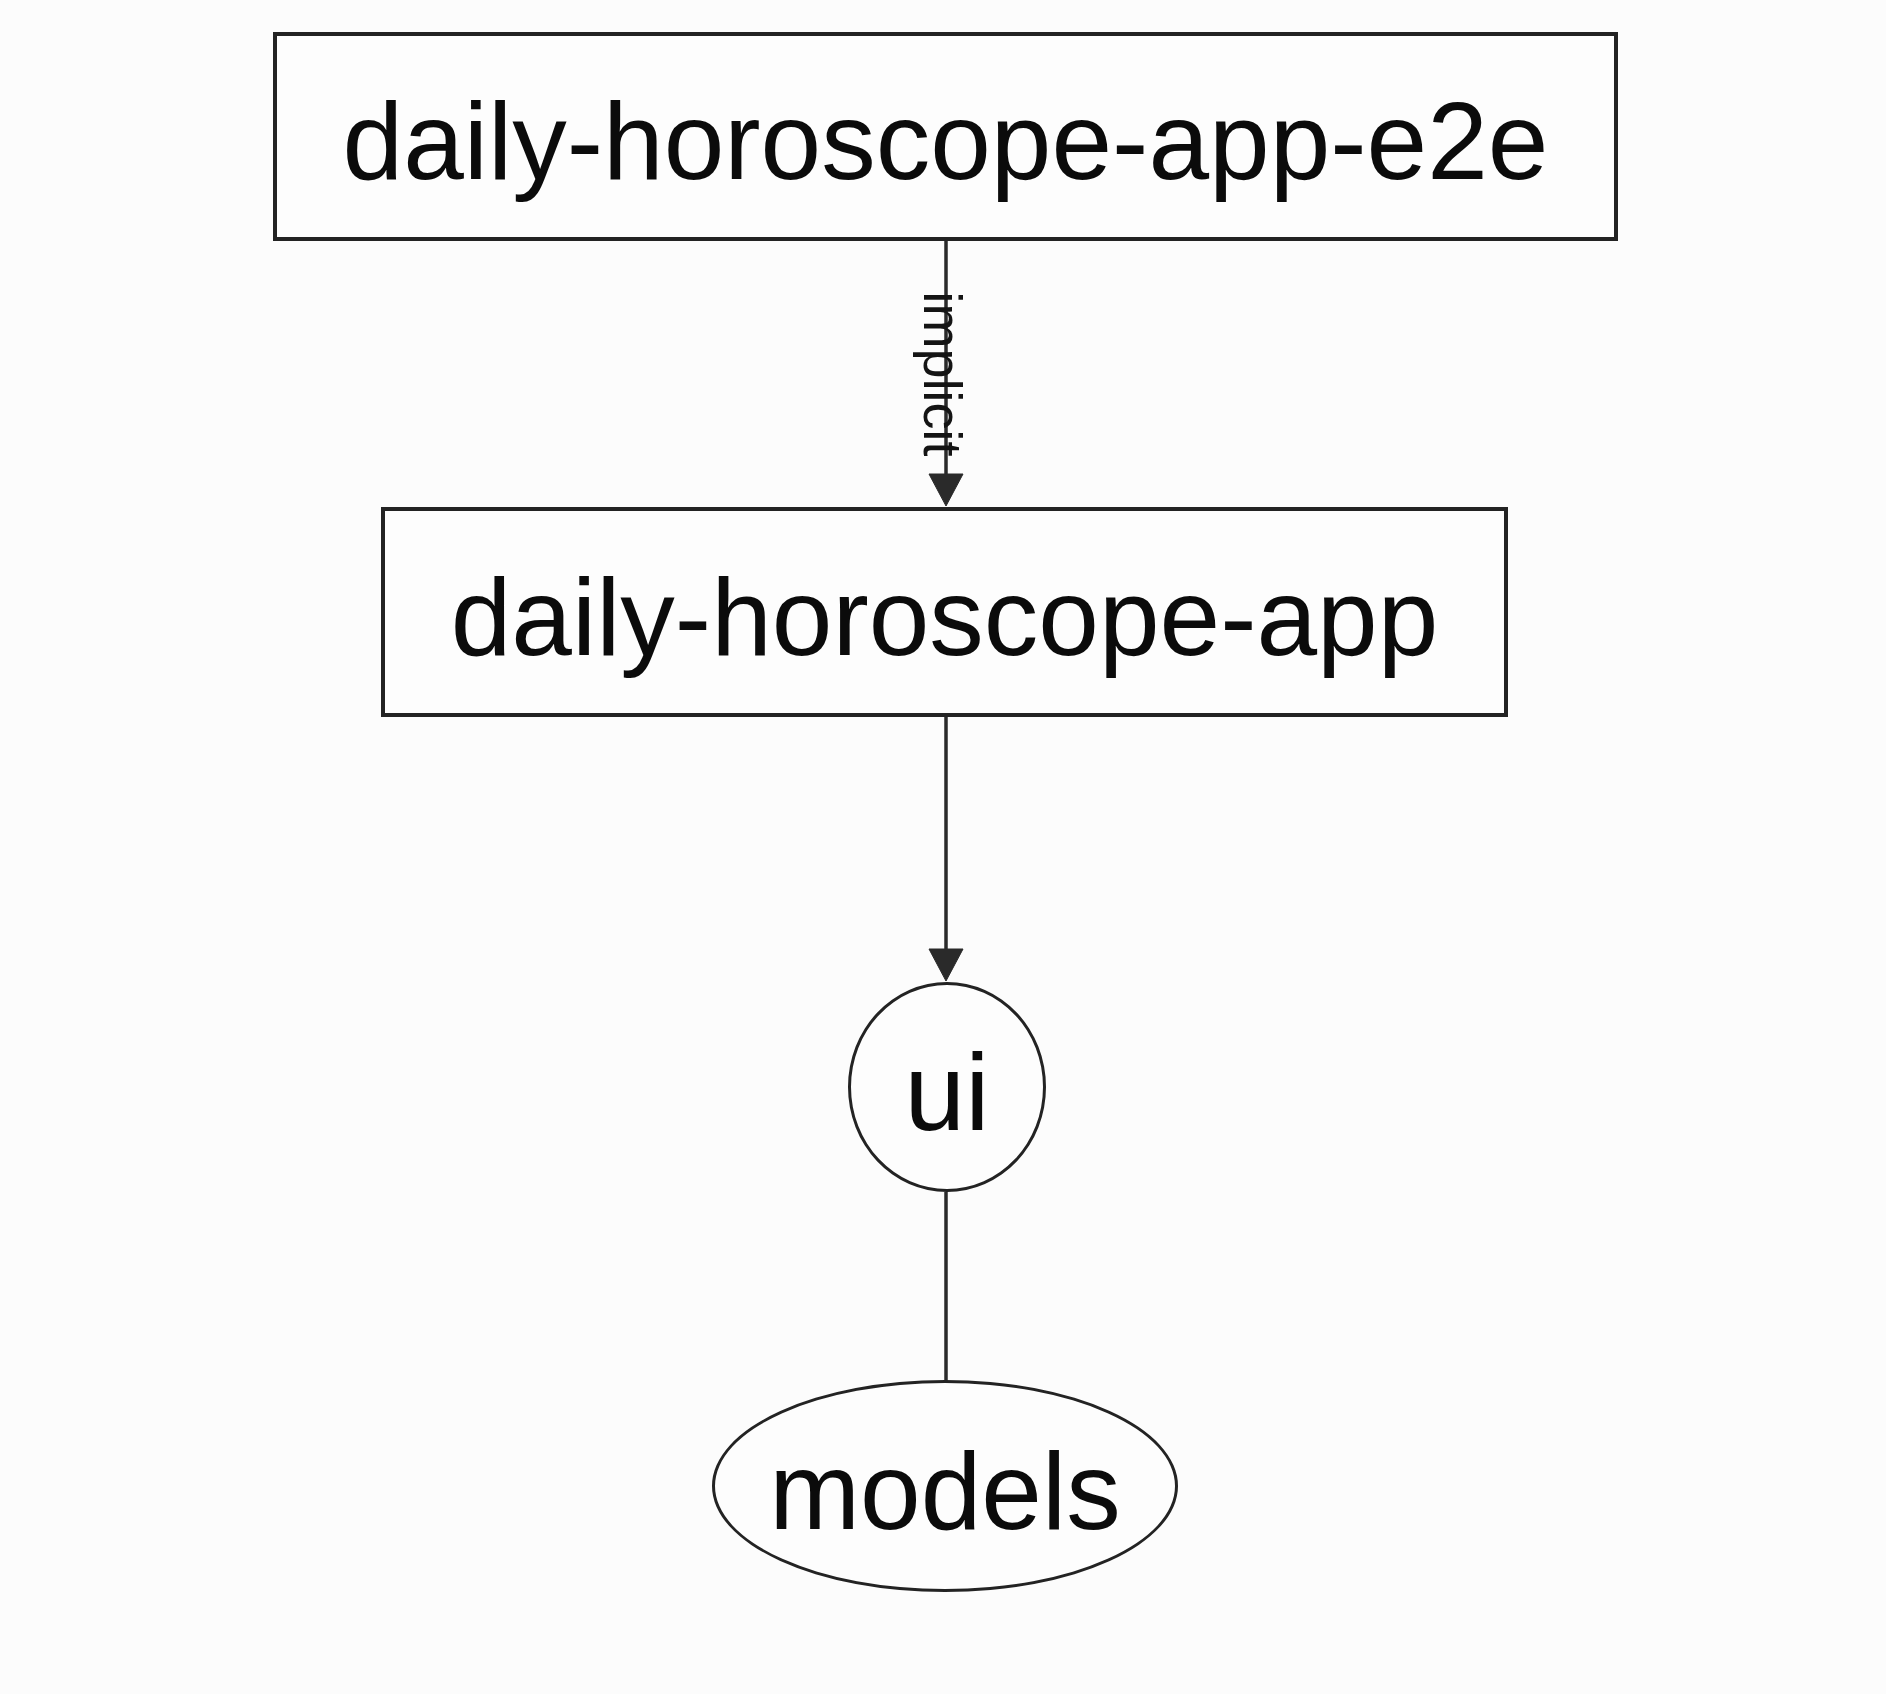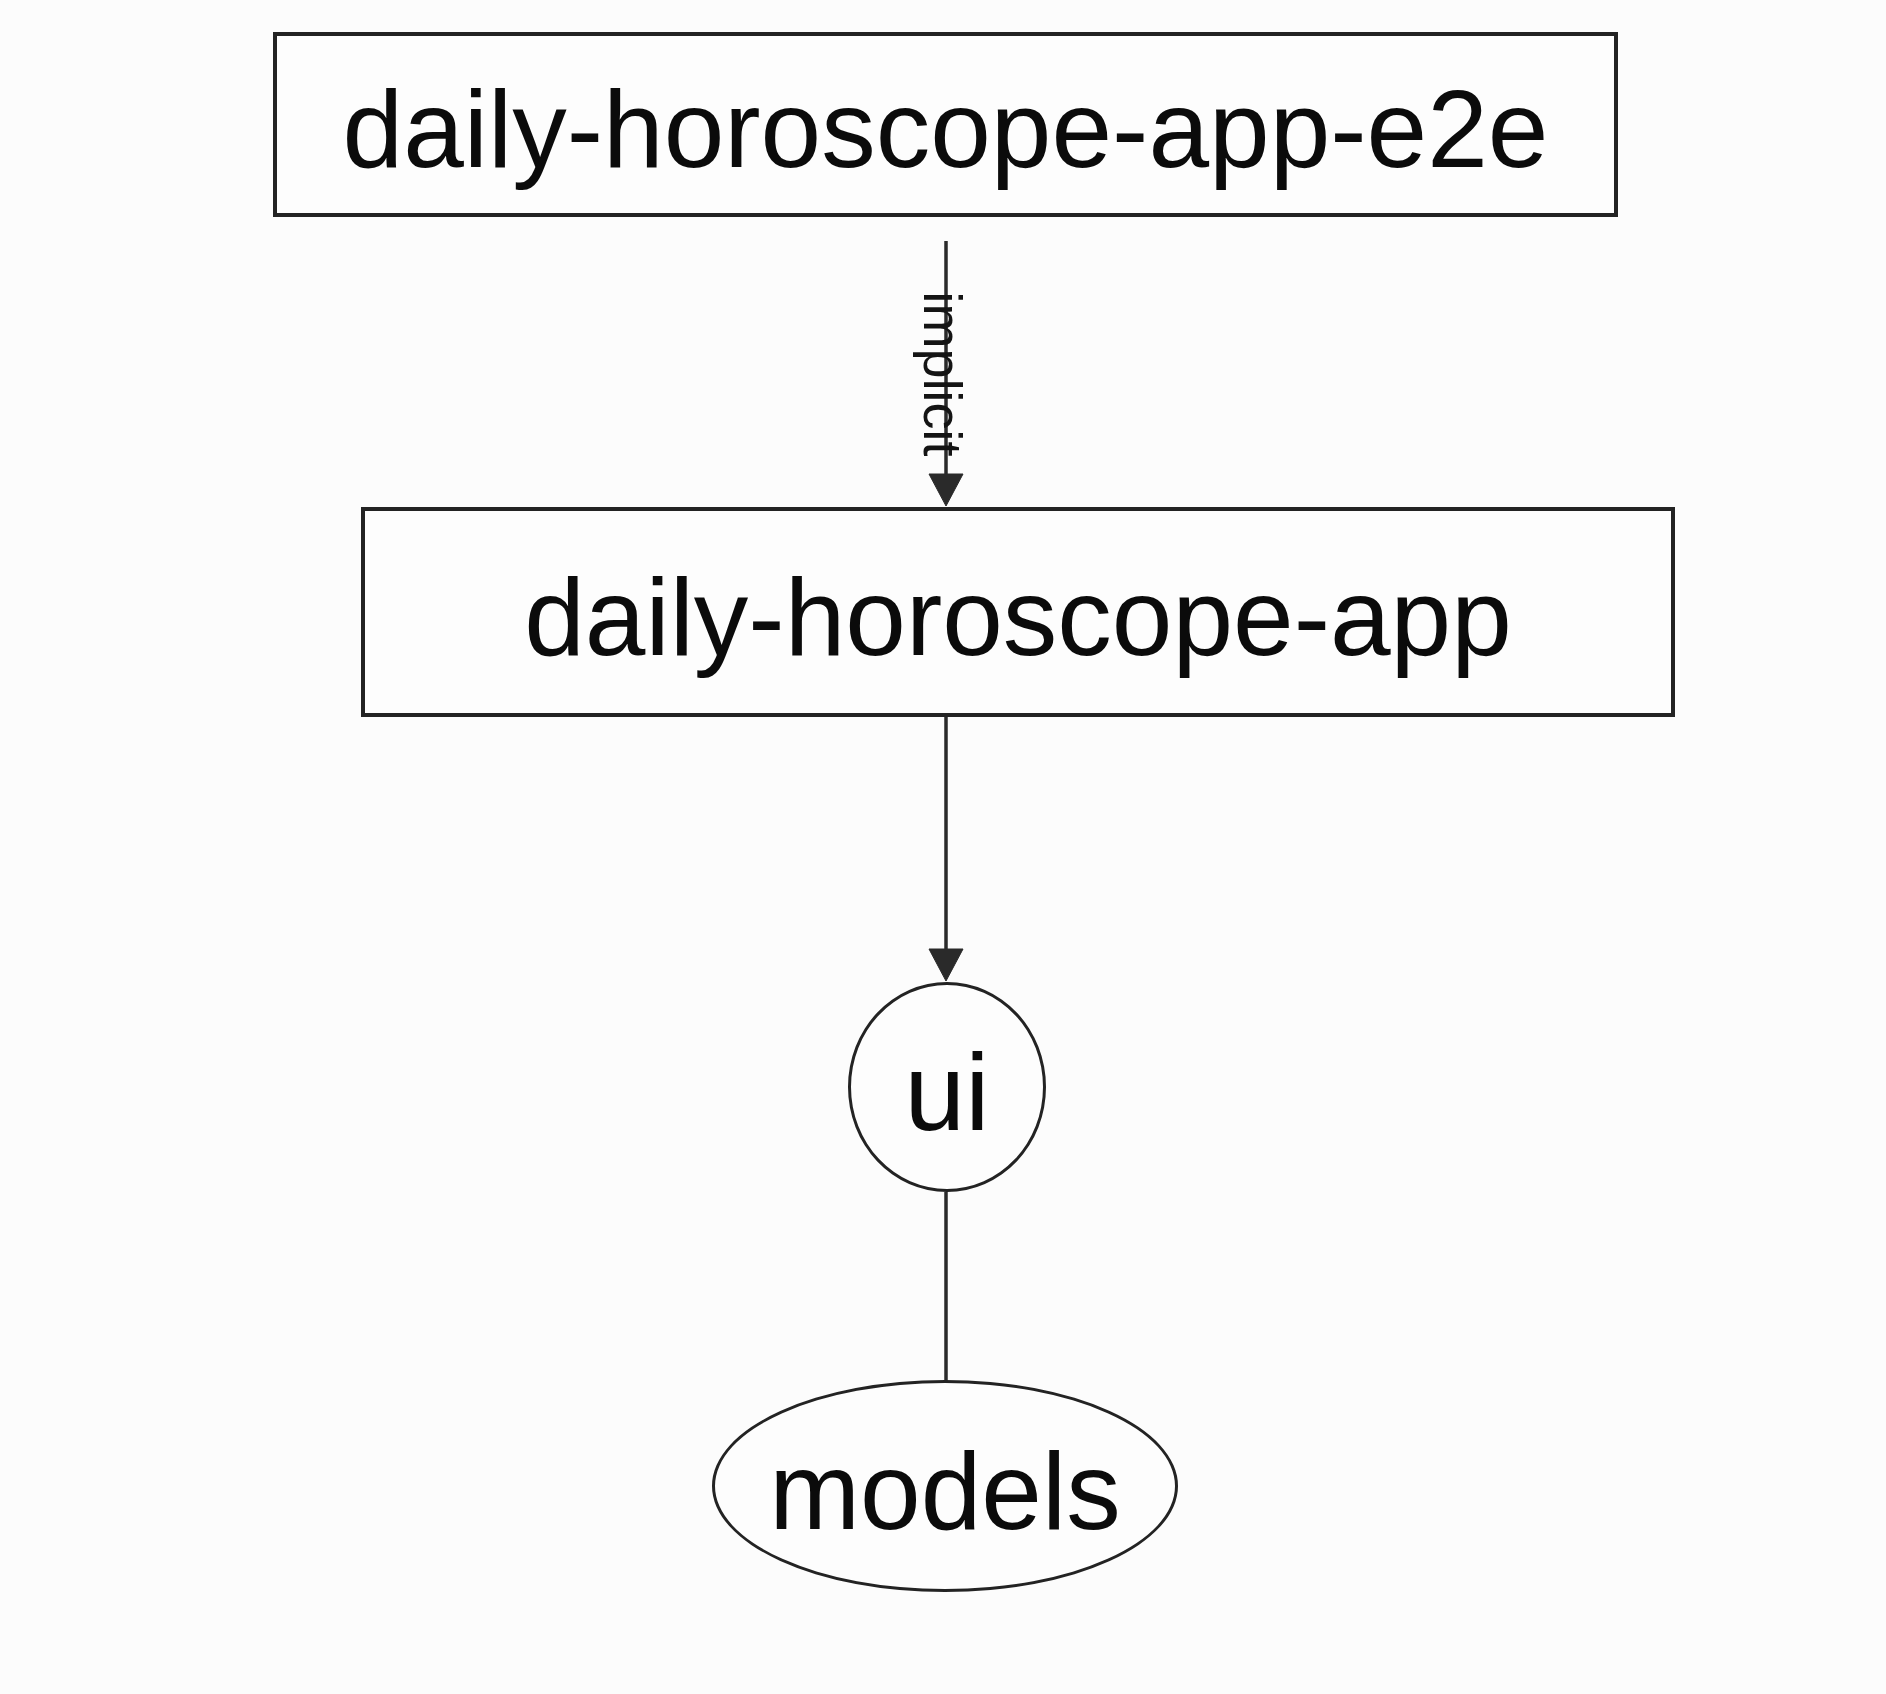--- a/index.html
+++ b/index.html
@@ -50,22 +50,22 @@
     white-space: nowrap;
     padding-top: 10px; 
   }
   .rect {
     border: 4px solid #232323;
   }
   .oval {
     border: 3px solid #232323;
     border-radius: 50%;
   }
-  .node-e2e   { left: 273px; top: 32px;   width: 1345px; height: 185px; }
-  .node-app   { left: 361px; top: 507px;  width: 1314px; height: 210px; justify-content: center; }
+  .node-e2e   { left: 273px; top: 32px;   width: 1345px; height: 209px; }
+  .node-app   { left: 381px; top: 507px;  width: 1127px; height: 210px; justify-content: center; }
   .node-ui    { left: 848px; top: 982px;  width: 198px;  height: 210px; align-items: center; }
   .node-models{ left: 712px; top: 1380px; width: 466px;  height: 212px; justify-content: center; }
   .edge-label {
     position: absolute;
     left: 943px;
     top: 374px;
     transform: translate(-50%, -50%) rotate(90deg);
     font-size: 54px;
     line-height: 1;
     white-space: nowrap;

